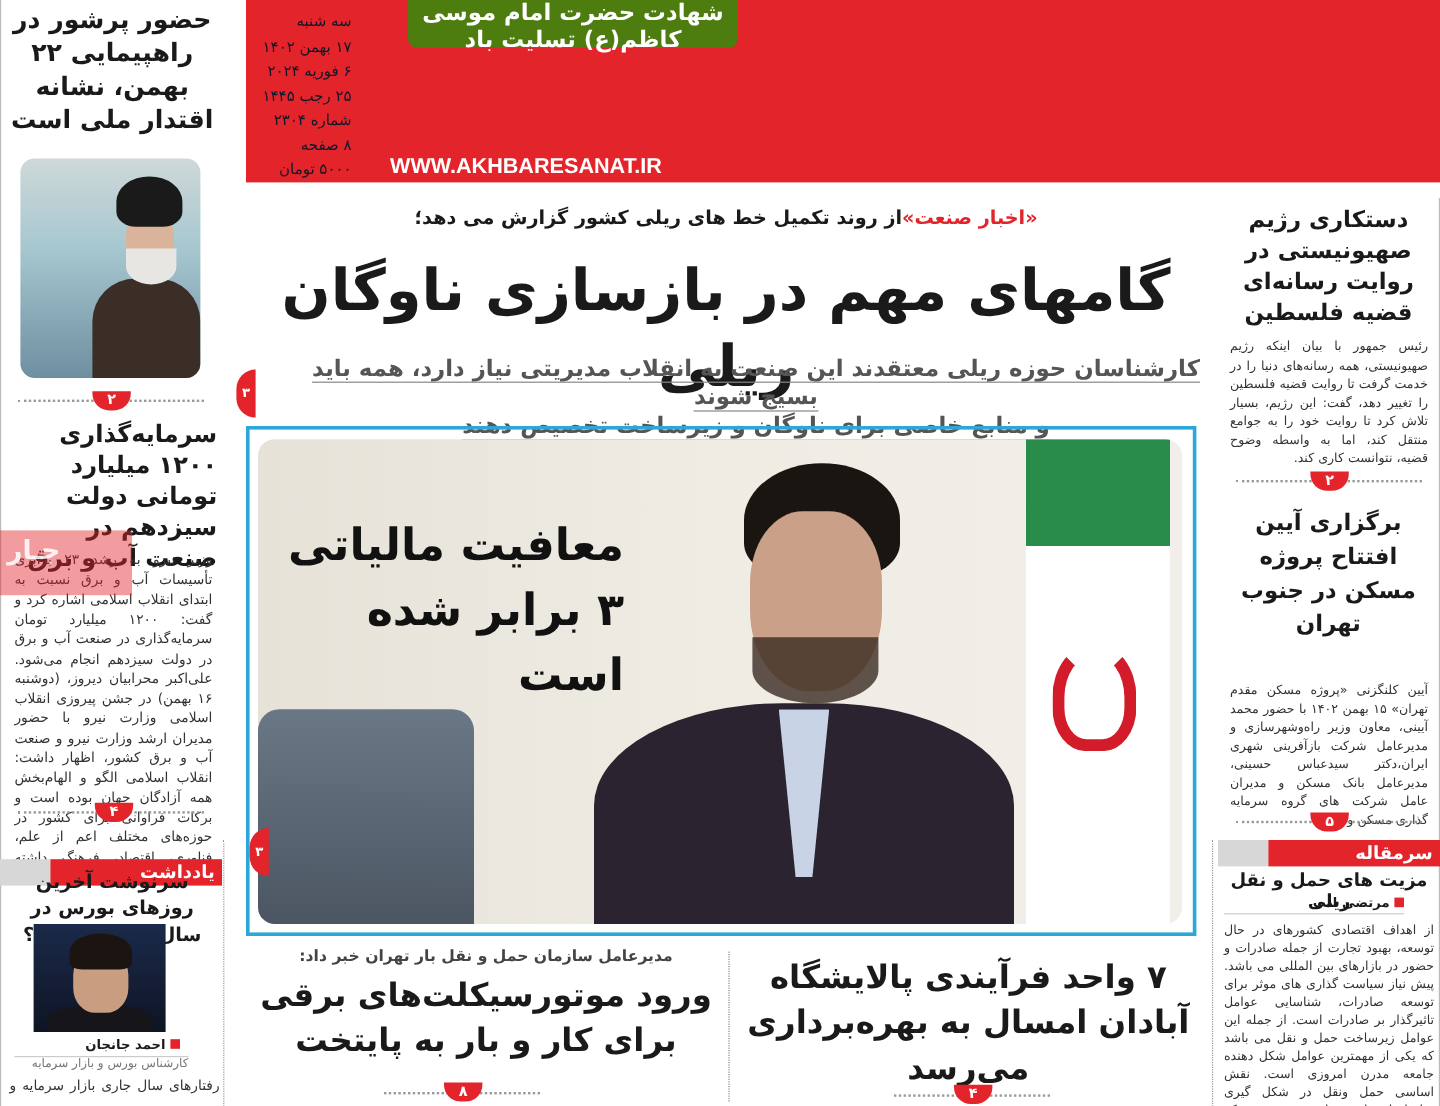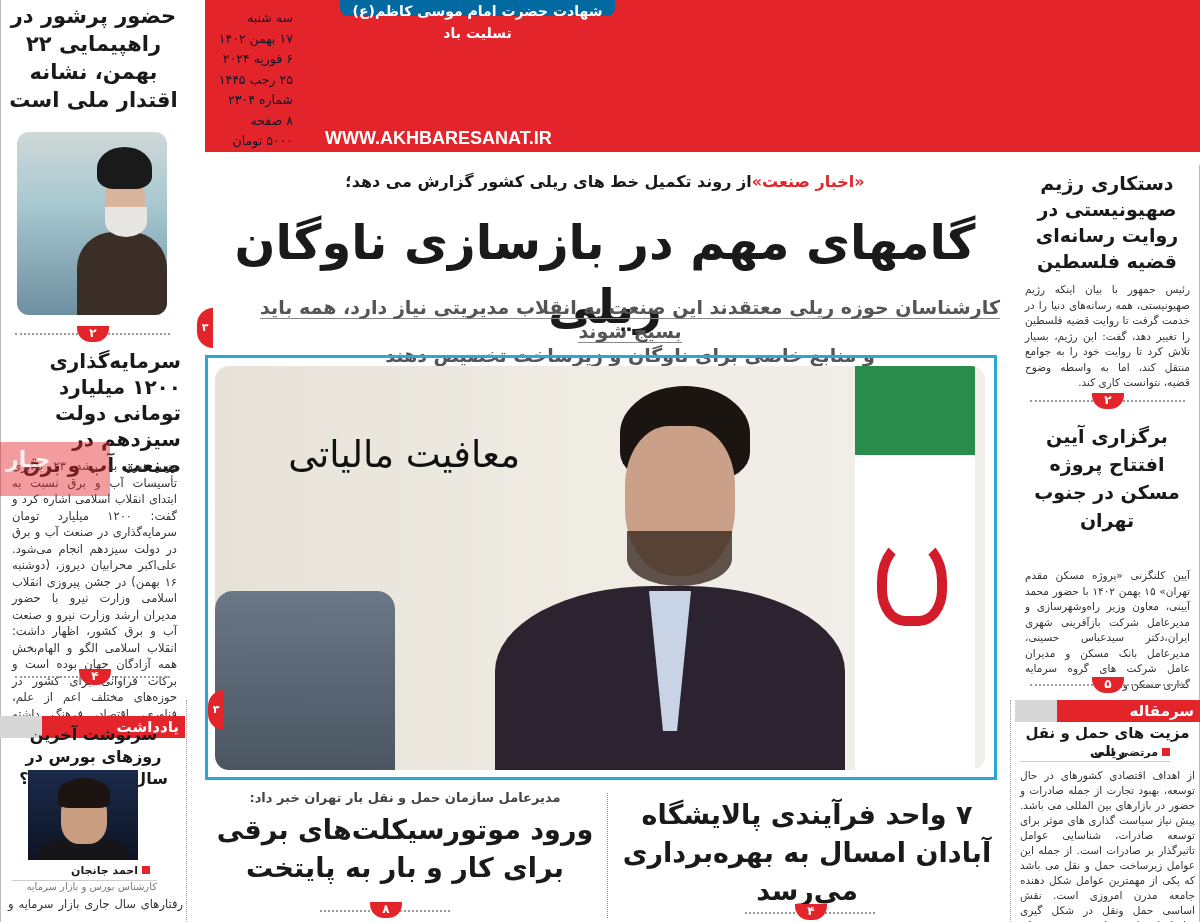--- a/index.html
+++ b/index.html
@@ -1,21 +1,21 @@
 <!DOCTYPE html>
 <html><head>
 <meta charset="utf-8">
 <style>
   * { box-sizing: border-box; margin: 0; padding: 0; }
   body { width: 1200px; height: 922px; background: #fff; font-family: "DejaVu Sans", sans-serif; overflow: hidden; position: relative; direction: rtl; color: #1a1a1a; }
   .abs { position: absolute; }
 
   
   .masthead { left: 205px; top: 0; width: 995px; height: 152px; background: #e3242b; }
-  .mast-banner { left: 135px; top: 0; width: 275px; height: 16px; background: #0369a1; border-radius: 0 0 8px 8px; color: #fff; font-size: 14px; font-weight: bold; text-align: center; line-height: 22px; }
+  .mast-banner { left: 135px; top: 0; width: 275px; height: 40px; background: #4d7c0f; border-radius: 0 0 8px 8px; color: #fff; font-size: 19px; font-weight: bold; text-align: center; line-height: 22px; }
   .mast-info { left: 8px; top: 8px; width: 80px; color: #0f172a; font-size: 12.5px; line-height: 20.5px; text-align: right; direction: rtl; }
   .mast-logo { right: 15px; top: 10px; color: #fff; font-size: 108px; font-weight: bold; line-height: 120px; -webkit-text-stroke: 3px #fff; color: #e3242b; letter-spacing: -4px; font-family: "DejaVu Sans", sans-serif; }
   .mast-url { left: 120px; top: 128px; color: #fff; font-family: "Liberation Sans", sans-serif; font-weight: bold; font-size: 18px; direction: ltr; }
 
   
   .left-col { left: 0; top: 0; width: 185px; height: 922px; border-left: 1px solid #bbb; }
   .lc-head1 { left: 6px; top: 2px; width: 175px; font-size: 21px; font-weight: bold; line-height: 28px; text-align: center; }
   .lc-photo1 { left: 17px; top: 132px; width: 150px; height: 183px; border-radius: 12px; overflow: hidden; background: linear-gradient(180deg, #cfd8d8 0%, #a7c8d0 40%, #6d8fa0 100%); }
   .lc-photo1 .turban { position:absolute; left: 80px; top: 15px; width: 55px; height: 42px; background: #1a1a1a; border-radius: 50% 50% 30% 30%; }
   .lc-photo1 .face { position:absolute; left: 88px; top: 48px; width: 40px; height: 40px; background: #d9b49a; border-radius: 40%; }
@@ -54,21 +54,21 @@
   .photo-frame { left: 205px; top: 355px; width: 792px; height: 425px; border: 3px solid #2aa8d8; }
   .photo-main { left: 215px; top: 366px; width: 770px; height: 404px; border-radius: 14px; overflow: hidden; background: linear-gradient(90deg, #e6e2d8 0%, #efece4 50%, #f2efea 100%); }
   .chair-l { position: absolute; left: 0; top: 225px; width: 180px; height: 180px; background: linear-gradient(180deg, #5c6b7c, #3a4655); border-radius: 18px 18px 0 0; opacity: .9; }
   .flag { position: absolute; right: 10px; top: 0; width: 120px; height: 404px; background: linear-gradient(180deg, #2a8c4a 0%, #2a8c4a 22%, #ffffff 22%, #ffffff 100%); }
   .flag .emblem { position: absolute; left: 22px; top: 170px; width: 70px; height: 90px; border: 10px solid #d21c2a; border-radius: 50% 50% 40% 40%; border-top-color: transparent; }
   .person-hair { position: absolute; left: 405px; top: 20px; width: 130px; height: 95px; background: #1b1512; border-radius: 50% 50% 30% 30%; }
   .person-face { position: absolute; left: 410px; top: 60px; width: 110px; height: 150px; background: #caa088; border-radius: 40% 40% 45% 45%; }
   .person-beard { position: absolute; left: 412px; top: 165px; width: 105px; height: 55px; background: #3a2a22; border-radius: 0 0 50% 50%; opacity: .8; }
   .person-suit { position: absolute; left: 280px; top: 220px; width: 350px; height: 190px; background: #2b2430; border-radius: 45% 45% 0 0; }
   .person-shirt { position: absolute; left: 420px; top: 225px; width: 70px; height: 140px; background: #c9d3e6; clip-path: polygon(20% 0, 80% 0, 60% 100%, 40% 100%); }
-  .photo-caption { left: 230px; top: 428px; width: 290px; font-size: 37px; font-weight: normal; line-height: 54px; text-align: right; color: #111; }
+  .photo-caption { left: 230px; top: 428px; width: 290px; font-size: 37px; font-weight: bold; line-height: 54px; text-align: right; color: #111; }
 
   
   .bot-col { top: 790px; width: 390px; }
   .bot-kicker { font-size: 13px; font-weight: bold; color: #444; text-align: center; }
   .bot-head { font-size: 27px; font-weight: bold; line-height: 38px; text-align: center; margin-top: 6px; }
   .vsep { left: 607px; top: 793px; width: 0; height: 125px; border-left: 1.5px dotted #888; }
 
   
   .right-col { left: 1015px; top: 165px; width: 185px; height: 757px; border-right: 1px solid #bbb; }
   .rc-head1 { left: 1022px; top: 170px; width: 170px; font-size: 19px; font-weight: bold; line-height: 26px; text-align: center; }
@@ -148,20 +148,21 @@
       <div class="emblem"></div>
     </div>
   <div class="person-suit"></div>
   <div class="person-shirt"></div>
   <div class="person-hair"></div>
   <div class="person-face"></div>
   <div class="person-beard"></div>
 </div>
 <div class="abs photo-caption">
   <div>معافیت مالیاتی</div>
+  <div>۳ برابر شده است</div>
 </div>
 <div class="abs side-tab" style="left:208px;top:690px;">۳</div>
 
 <div class="abs bot-col" style="left:612px;">
   <div class="bot-head">۷ واحد فرآیندی پالایشگاه آبادان امسال به بهره‌برداری می‌رسد</div>
 </div>
 <div class="abs divider-dots" style="left:745px;top:912px;width:130px;"></div>
 <div class="abs page-tab" style="left:795px;top:904px;">۴</div>
 
 <div class="vsep abs"></div>

